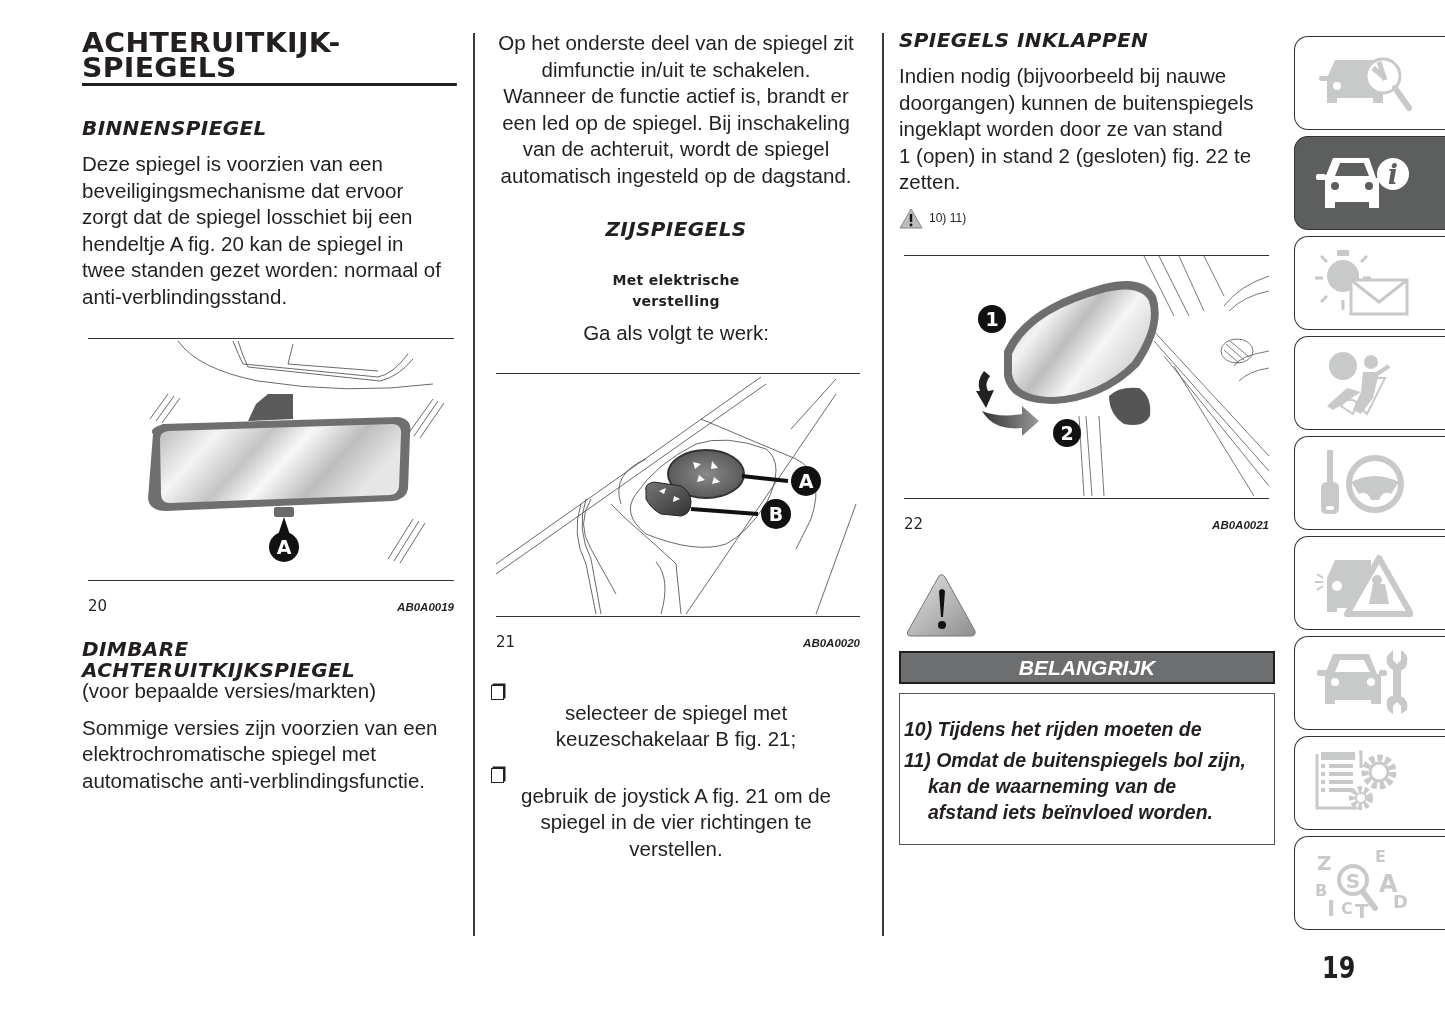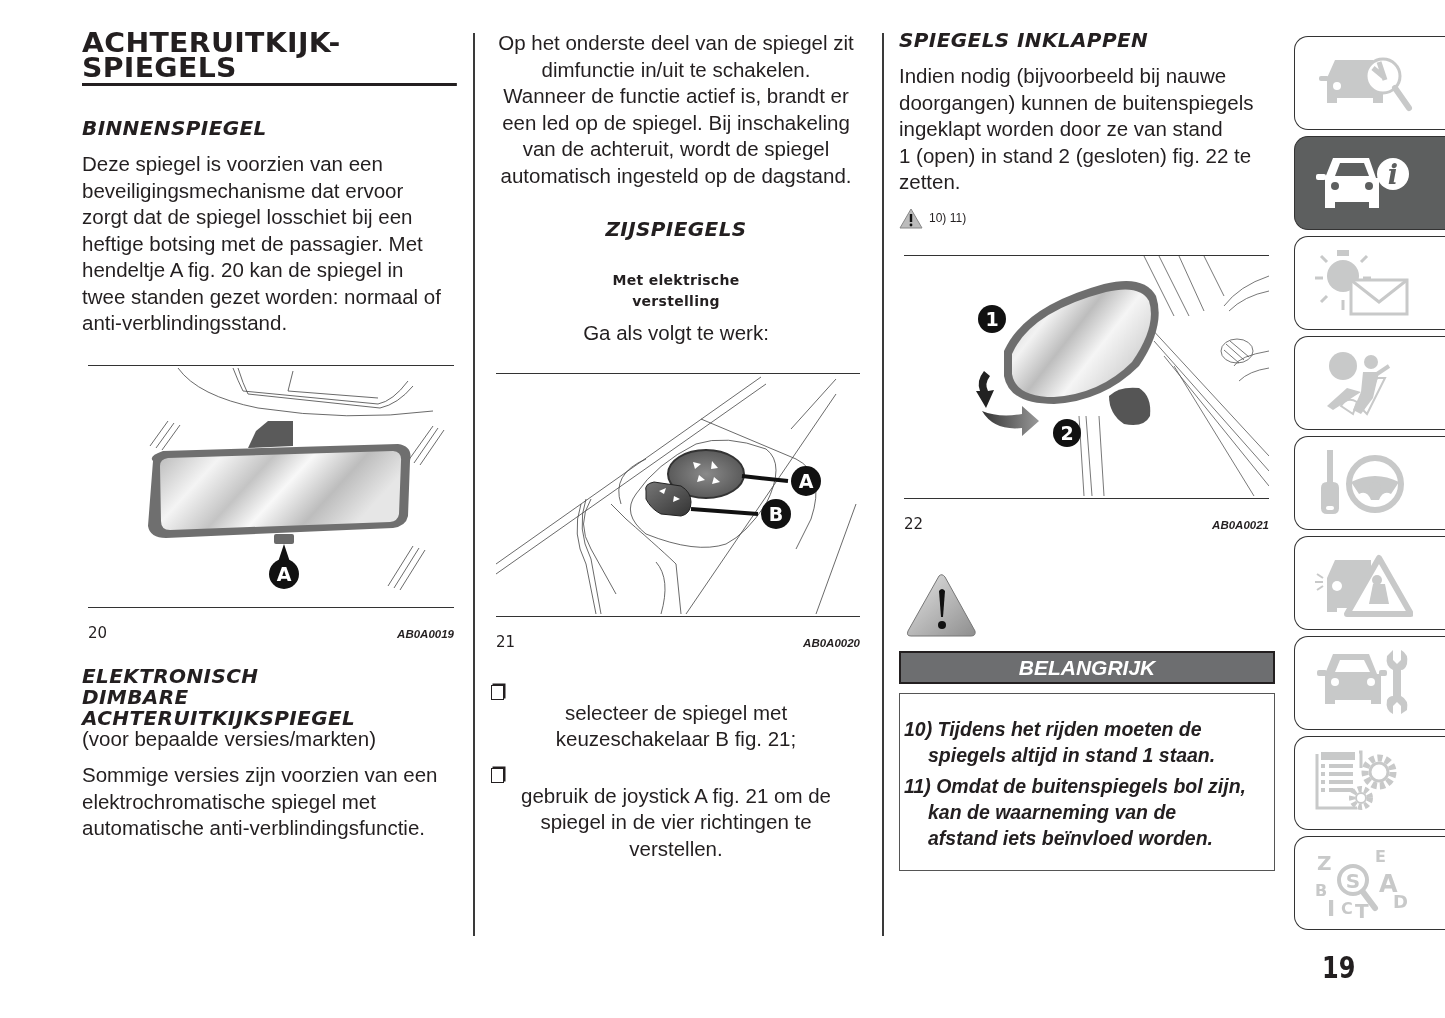--- a/index.html
+++ b/index.html
@@ -71,21 +71,20 @@
     <span>ACHTERUITKIJK-</span>
     <span>SPIEGELS</span>
   </div>
 
   <div class="h-section" style="margin-top:32px">BINNENSPIEGEL</div>
 
   <div class="body-text" style="margin-top:12px">
     <span>Deze spiegel is voorzien van een</span>
     <span>beveiligingsmechanisme dat ervoor</span>
     <span>zorgt dat de spiegel losschiet bij een</span>
-    <span>heftige botsing met de passagier. Met</span>
     <span>hendeltje A fig. 20 kan de spiegel in</span>
     <span>twee standen gezet worden: normaal of</span>
     <span>anti-verblindingsstand.</span>
   </div>
 
   <div style="margin-top:28px; margin-left:6px; width:366px">
     <div class="figure" style="height:243px">
       <svg width="366" height="240" viewBox="0 0 366 240">
         <defs>
           <linearGradient id="mg1" x1="0" y1="0" x2="1" y2="0.3">
@@ -121,21 +120,20 @@
         <text x="196" y="215" text-anchor="middle" fill="#fff" font-family="DejaVu Sans, sans-serif" font-weight="bold" font-size="19">A</text>
       </svg>
     </div>
     <div class="fig-caption">
       <span class="fig-num">20</span>
       <span class="fig-code">AB0A0019</span>
     </div>
   </div>
 
   <div class="h-section" style="margin-top:24px">
-    <span>ELEKTRONISCH</span>
     <span>DIMBARE</span>
     <span>ACHTERUITKIJKSPIEGEL</span>
   </div>
   <div class="body-text" style="margin-top:-3px">(voor bepaalde versies/markten)</div>
   <div class="body-text" style="margin-top:10px">
     <span>Sommige versies zijn voorzien van een</span>
     <span>elektrochromatische spiegel met</span>
     <span>automatische anti-verblindingsfunctie.</span>
   </div>
 </div>
@@ -317,21 +315,20 @@
         </linearGradient>
       </defs>
       <path d="M34 3 Q37 0 40 4 L70 58 Q71 63 66 63 L6 63 Q1 63 3 58 Z" fill="url(#wt)" stroke="#777" stroke-width="1"></path>
       <path d="M34 18 Q37 14 40 18 L38 44 L36 44 Z" fill="#111"></path>
       <circle cx="37" cy="52" r="4" fill="#111"></circle>
     </svg>
     <div class="belang-head">BELANGRIJK</div>
     <div class="belang-box">
       <div class="belang-item">
         <span>10) Tijdens het rijden moeten de</span>
-        <span class="cont">spiegels altijd in stand 1 staan.</span>
       </div>
       <div class="belang-item">
         <span>11) Omdat de buitenspiegels bol zijn,</span>
         <span class="cont">kan de waarneming van de</span>
         <span class="cont">afstand iets beïnvloed worden.</span>
       </div>
     </div>
   </div>
 </div>
 

